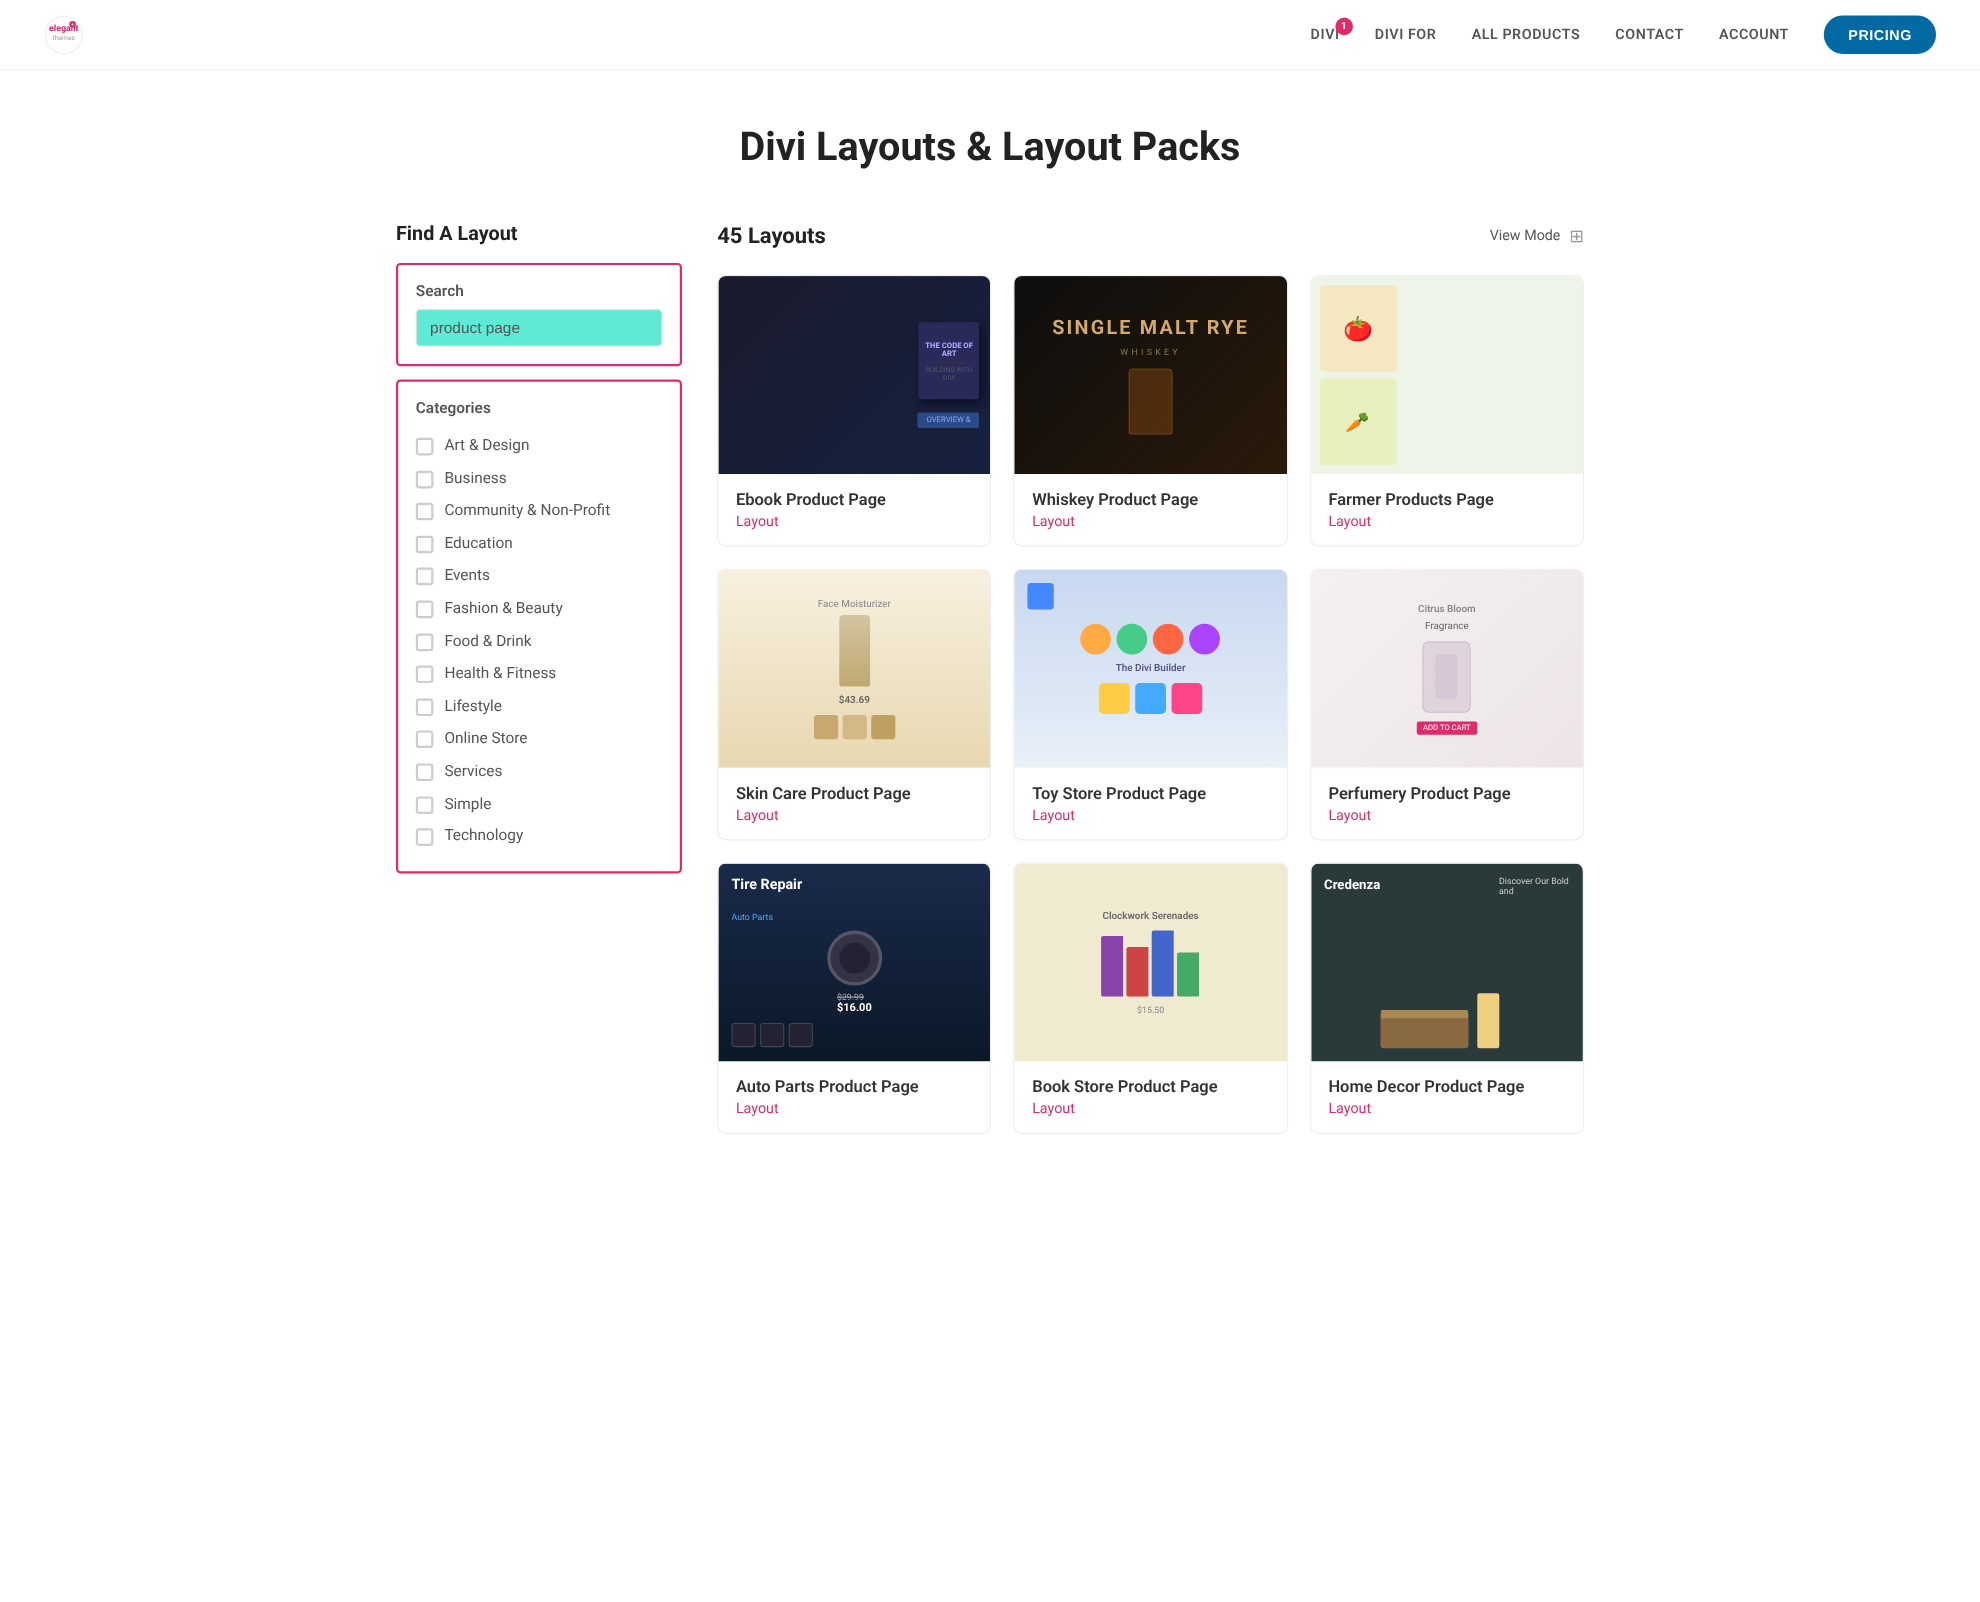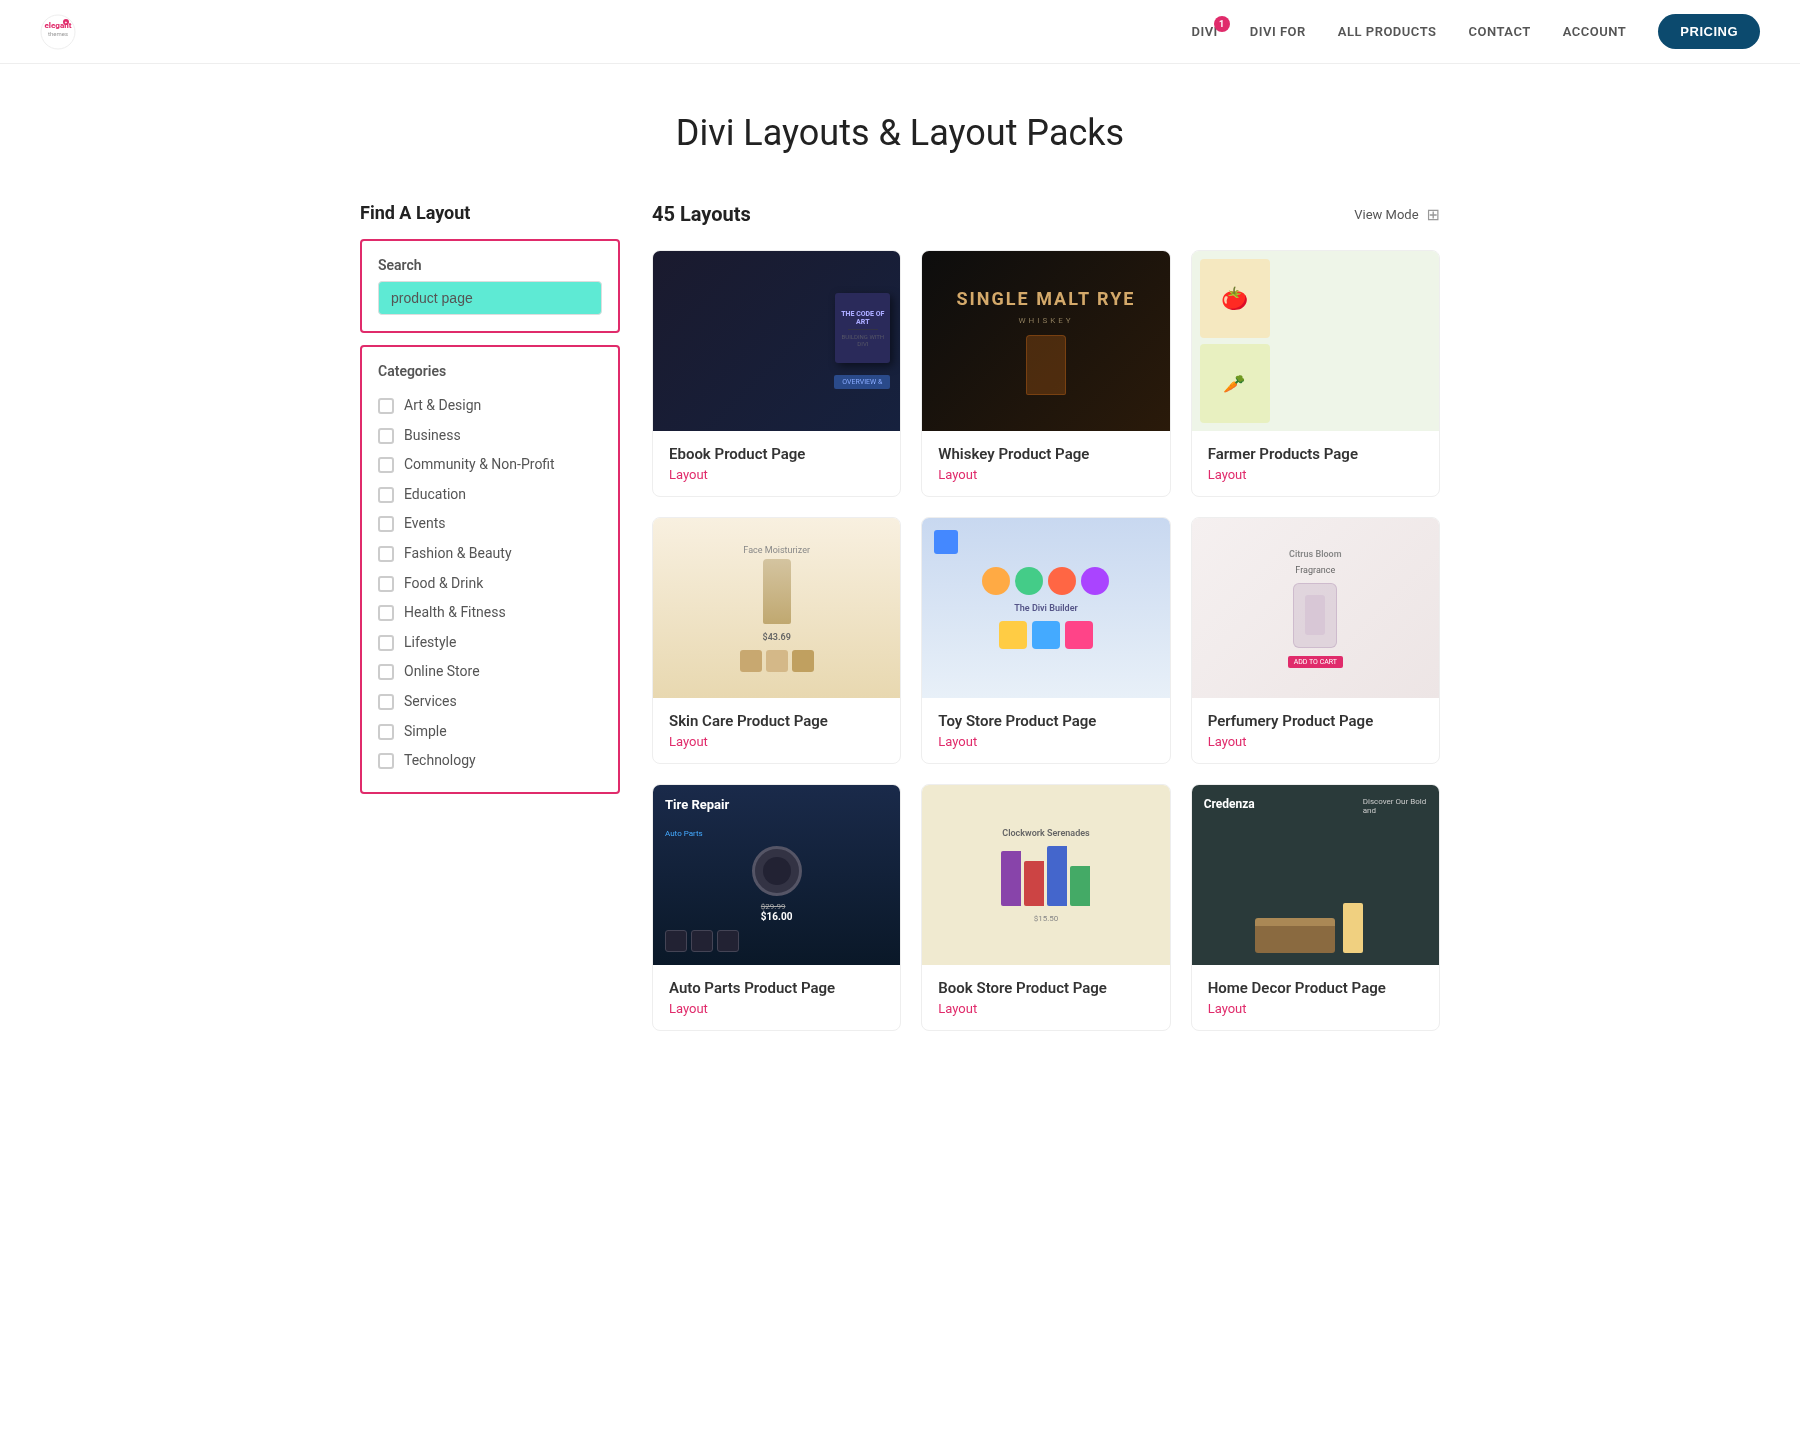--- a/index.html
+++ b/index.html
@@ -15,28 +15,28 @@
     .nav-links { display: flex; align-items: center; gap: 32px; }
     .nav-link { font-size: 13px; font-weight: 600; color: #555; text-decoration: none; letter-spacing: 0.5px; cursor: pointer; }
     .nav-divi { position: relative; }
     .nav-badge {
       position: absolute; top: -8px; right: -12px;
       background: #e02b6b; color: #fff; font-size: 9px; font-weight: 700;
       width: 16px; height: 16px; border-radius: 50%;
       display: flex; align-items: center; justify-content: center;
     }
     .nav-pricing {
-      background: #0c4a6e; color: #fff; border: none; padding: 10px 22px;
+      background: #0369a1; color: #fff; border: none; padding: 10px 22px;
       border-radius: 24px; font-size: 13px; font-weight: 700; cursor: pointer;
       letter-spacing: 0.5px;
     }
 
     
     .hero { text-align: center; padding: 48px 40px 36px; }
-    .hero h1 { font-size: 36px; font-weight: 400; color: #222; margin-bottom: 12px; }
+    .hero h1 { font-size: 36px; font-weight: 700; color: #222; margin-bottom: 12px; }
     .hero p { font-size: 16px; color: #777; }
 
     
     .main-container { display: flex; gap: 32px; padding: 0 60px 60px; max-width: 1200px; margin: 0 auto; }
 
     
     .sidebar { width: 260px; flex-shrink: 0; }
     .sidebar-title { font-size: 18px; font-weight: 700; color: #222; margin-bottom: 16px; }
     .sidebar-search-box {
       border: 2px solid #e02b6b; border-radius: 4px; padding: 16px;

